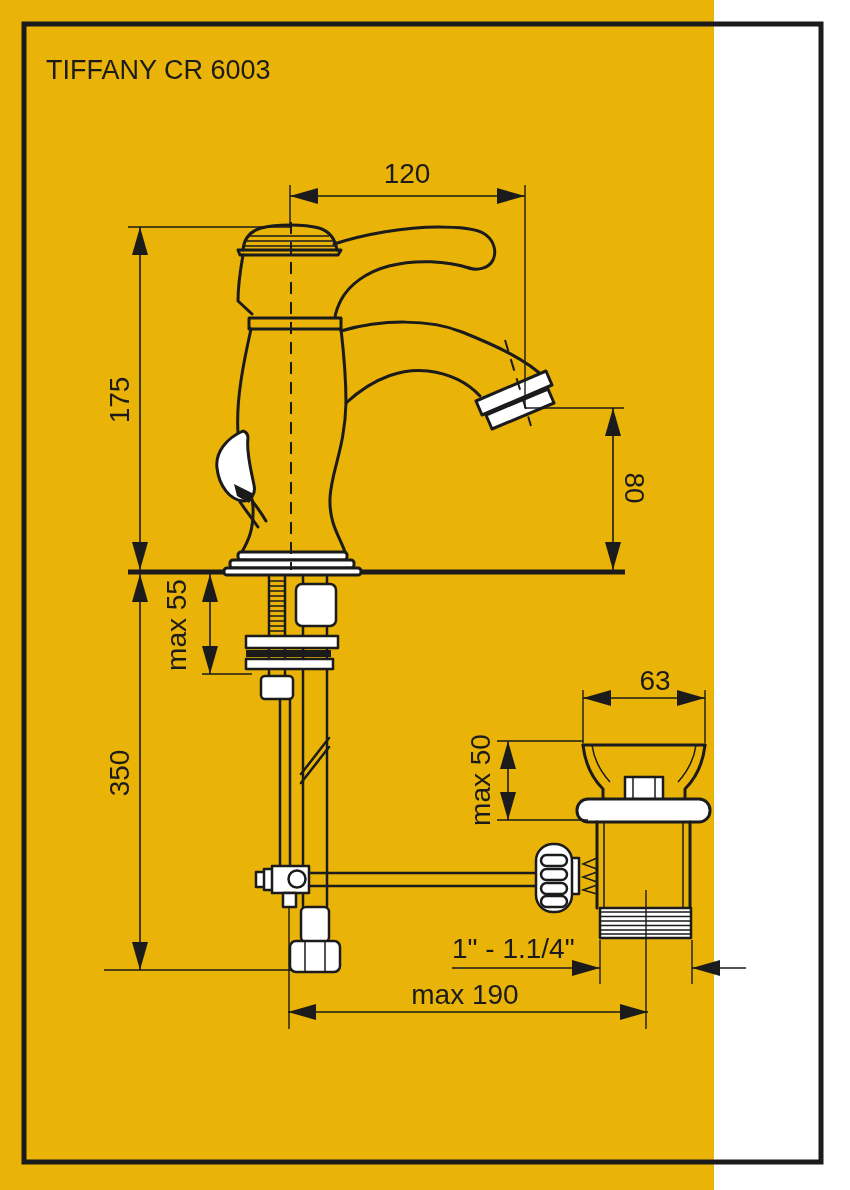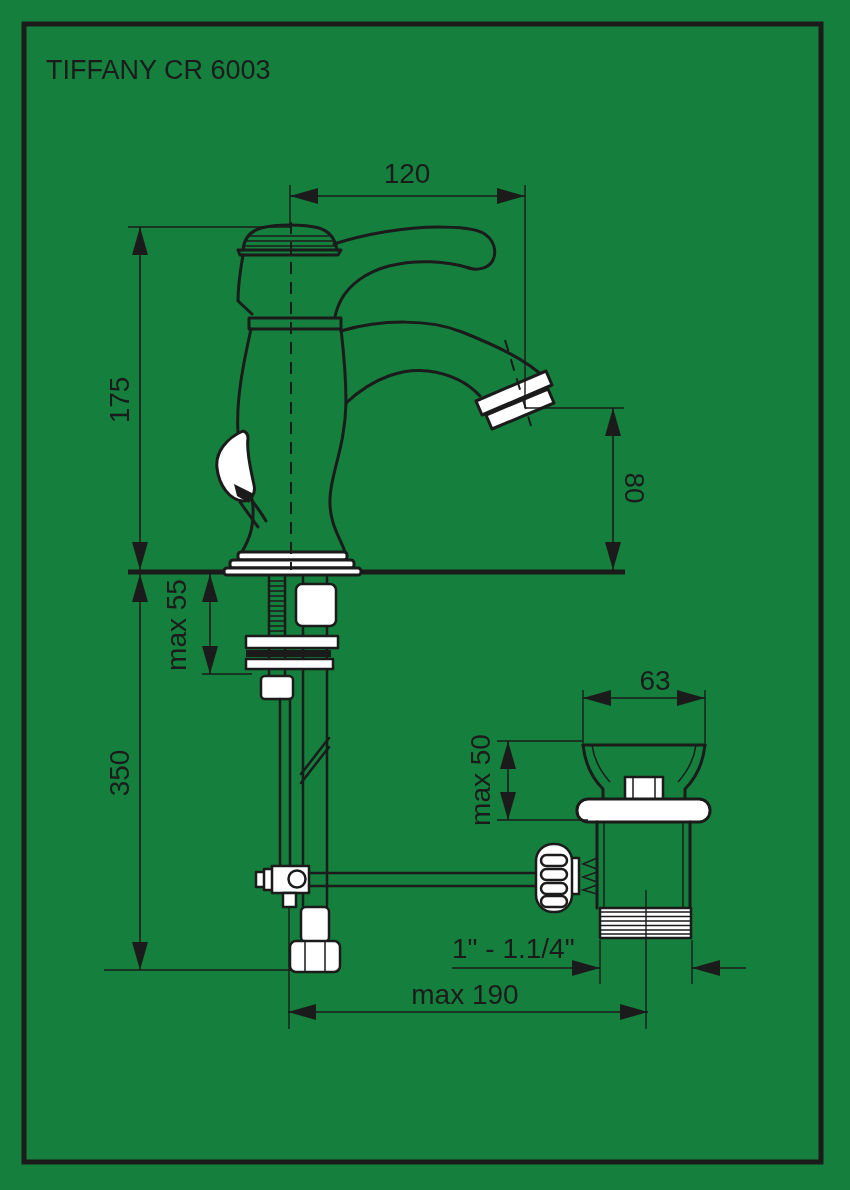--- a/index.html
+++ b/index.html
@@ -1,16 +1,16 @@
 <!DOCTYPE html>
 <html><head>
 <meta charset="utf-8">
 <style>
   html,body{margin:0;padding:0;background:#ffffff;width:850px;height:1190px;overflow:hidden;}
-  #sheet{position:relative;width:850px;height:1190px;background:#15803d;}
+  #sheet{position:relative;width:714px;height:1190px;background:#eab308;}
   svg{display:block;}
   text{font-family:"Liberation Sans", sans-serif;fill:#1b1b1b;}
   .title-text{font-size:27px;letter-spacing:0px;}
   .dim-text{font-size:28px;}
   .outline{fill:none;stroke:#1b1b1b;stroke-width:3;stroke-linecap:round;stroke-linejoin:round;}
   .outline-fill{fill:#ffffff;stroke:#1b1b1b;stroke-width:3;stroke-linejoin:round;}
   .part{fill:#ffffff;stroke:#1b1b1b;stroke-width:2.5;stroke-linejoin:round;}
   .partline{fill:none;stroke:#1b1b1b;stroke-width:2.5;stroke-linecap:round;}
   .thin{fill:none;stroke:#1b1b1b;stroke-width:1.5;}
   .dimline{fill:none;stroke:#1b1b1b;stroke-width:1.6;}

